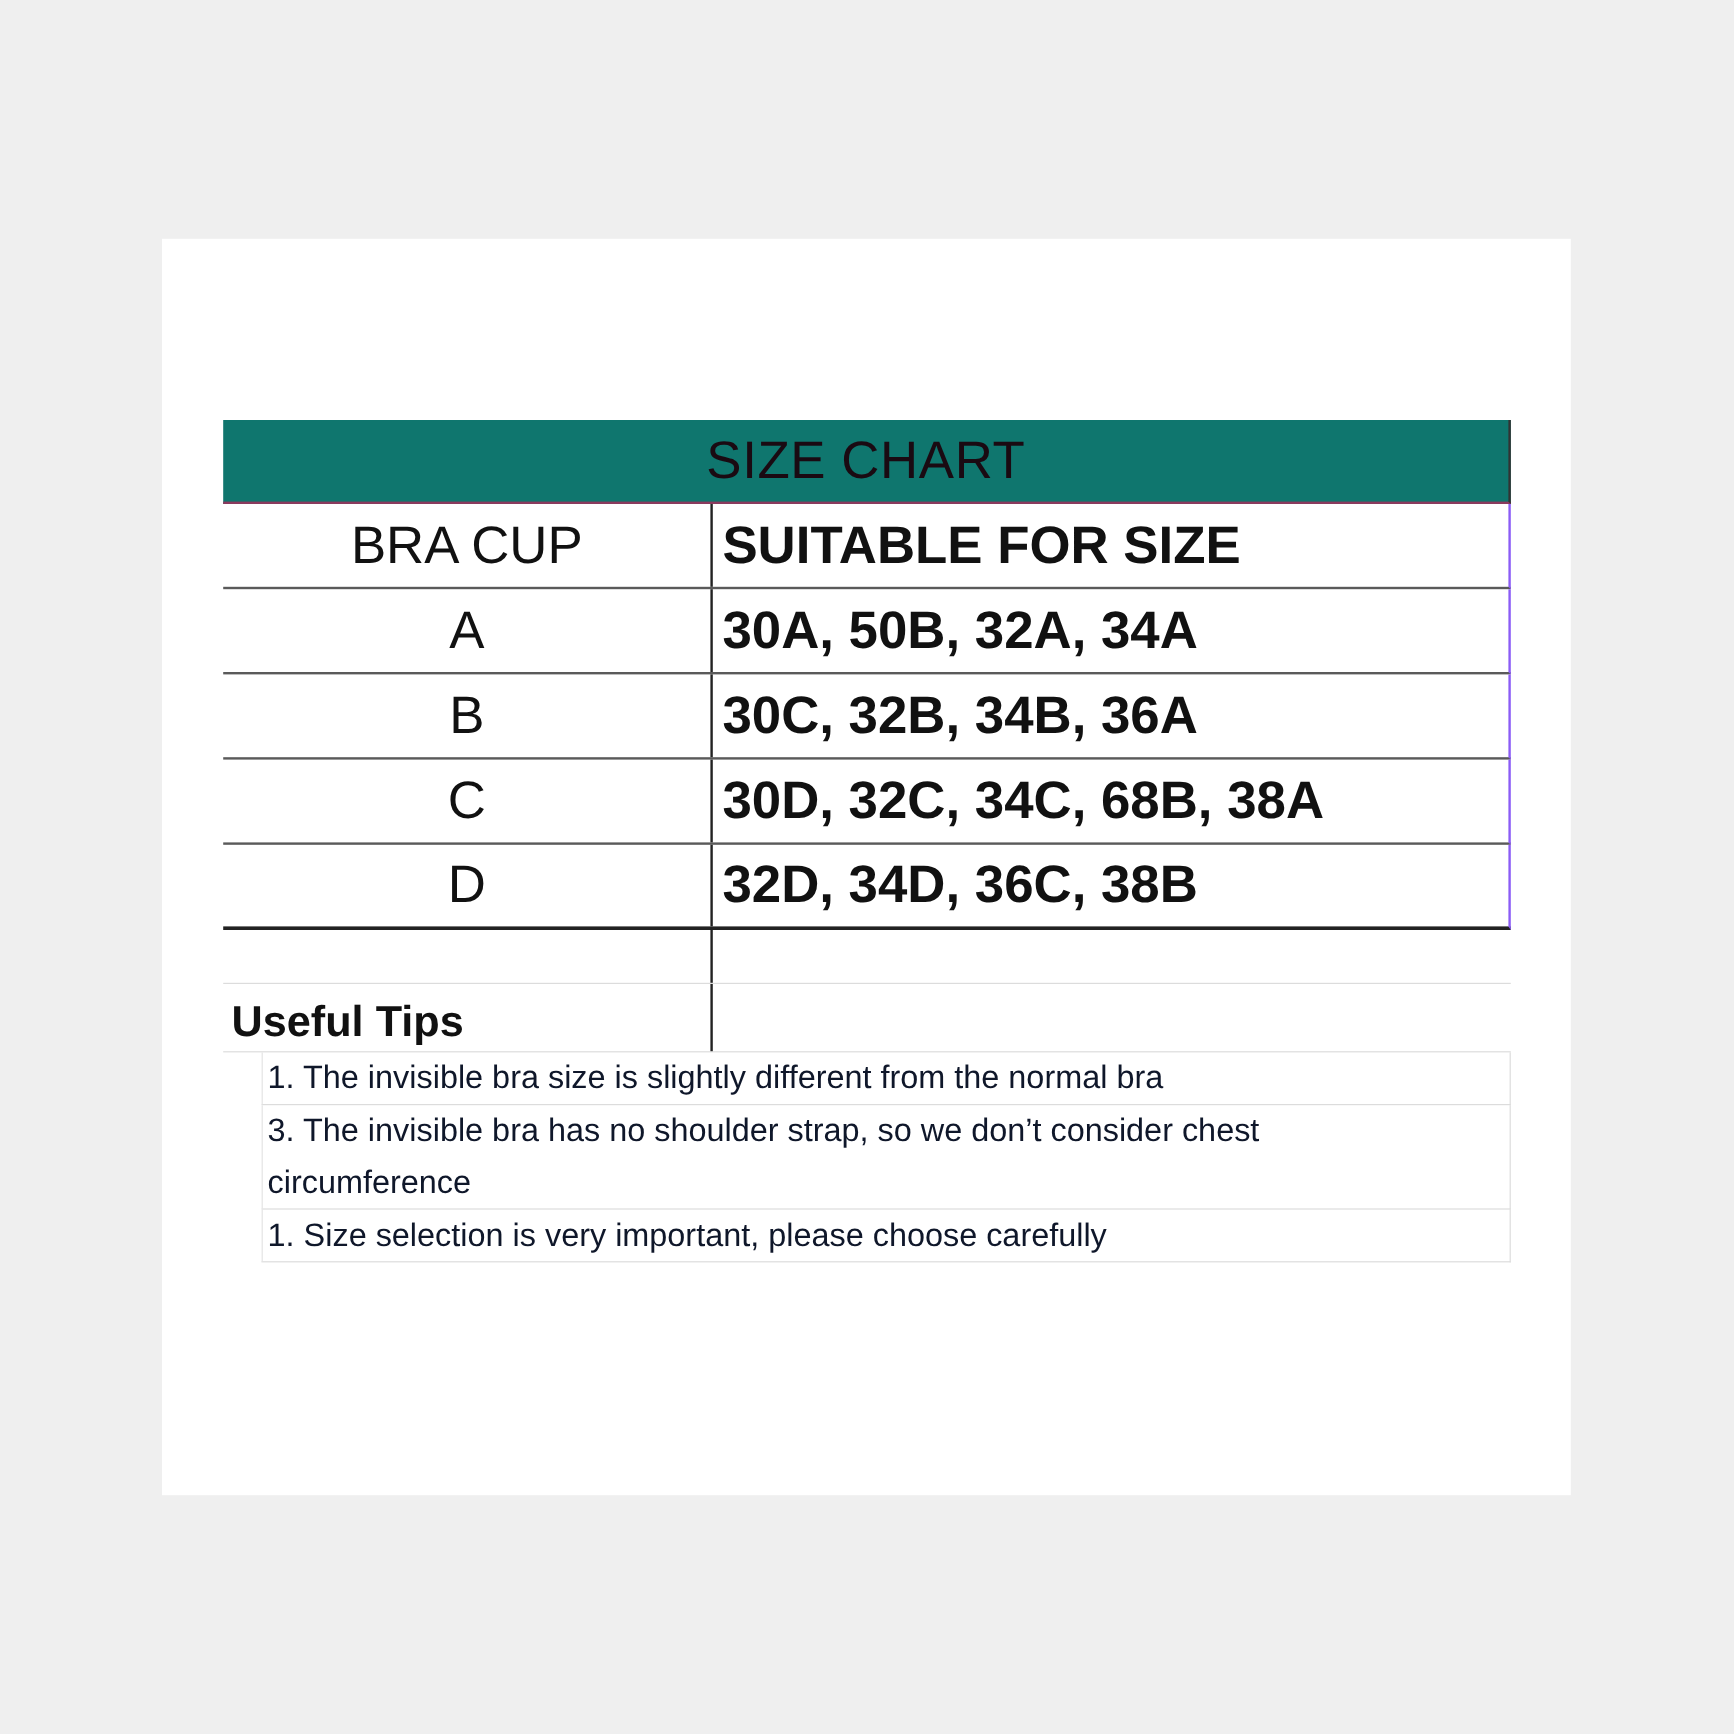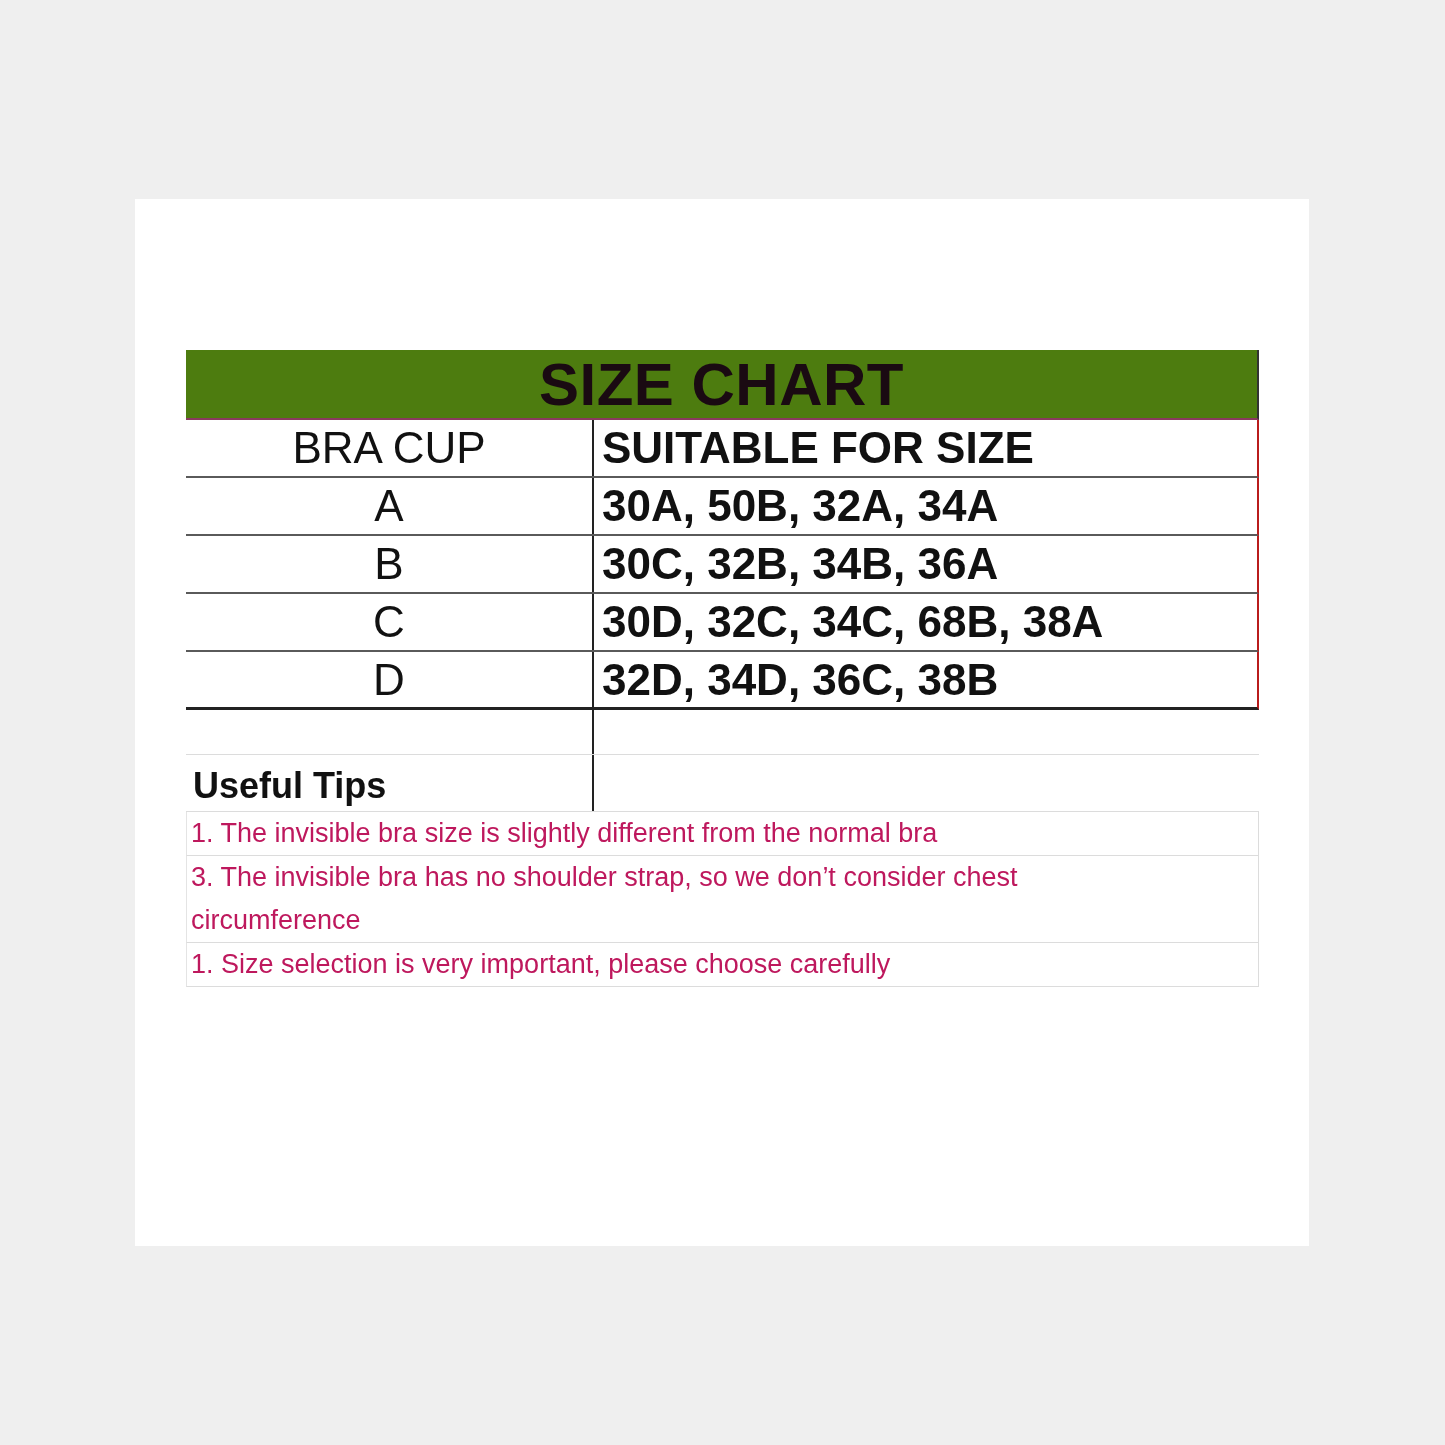--- a/index.html
+++ b/index.html
@@ -16,35 +16,35 @@
     width: 1174px; height: 1047px;
     background: #ffffff;
   }
   .chart {
     position: absolute;
     left: 186px; top: 350px;
     width: 1073px;
   }
   .title-bar {
     height: 70px;
-    background: #4d7c0f;
+    background: #0f766e;
     border-bottom: 2px solid #8a3a5e;
     border-right: 2px solid #333;
     box-sizing: border-box;
     display: flex; align-items: center; justify-content: center;
-    font-weight: bold;
-    font-size: 60px;
+    font-weight: normal;
+    font-size: 44px;
     letter-spacing: 0.5px;
     color: #1a0a12;
   }
   .row {
     display: flex;
-    height: 58px;
+    height: 71px;
     border-bottom: 2px solid #5a5a5a;
-    border-right: 2px solid #b91c1c;
+    border-right: 2px solid #8b5cf6;
     box-sizing: border-box;
   }
   .row.last { border-bottom: 3px solid #222; }
   .cell-cup {
     width: 408px;
     border-right: 2px solid #222;
     box-sizing: border-box;
     display: flex; align-items: center; justify-content: center;
     font-size: 44px;
   }
@@ -71,21 +71,22 @@
     display: flex; align-items: flex-end; padding-left: 7px; padding-bottom: 4px;
     font-weight: bold; font-size: 36px; text-align: right;
   }
   .tip {
     border-bottom: 1px solid #dcdcdc;
     border-right: 1px solid #dcdcdc;
     border-left: 1px solid #e4e4e4;
     font-size: 27px;
     line-height: 43px;
     padding-left: 4px;
-    color: #be185d;
+    color: #0f172a;
+    margin-left: 32px;
   }
 </style>
 </head>
 <body>
 
 <div class="card"></div>
 
 <div class="chart">
   <div class="title-bar">SIZE CHART</div>
 

